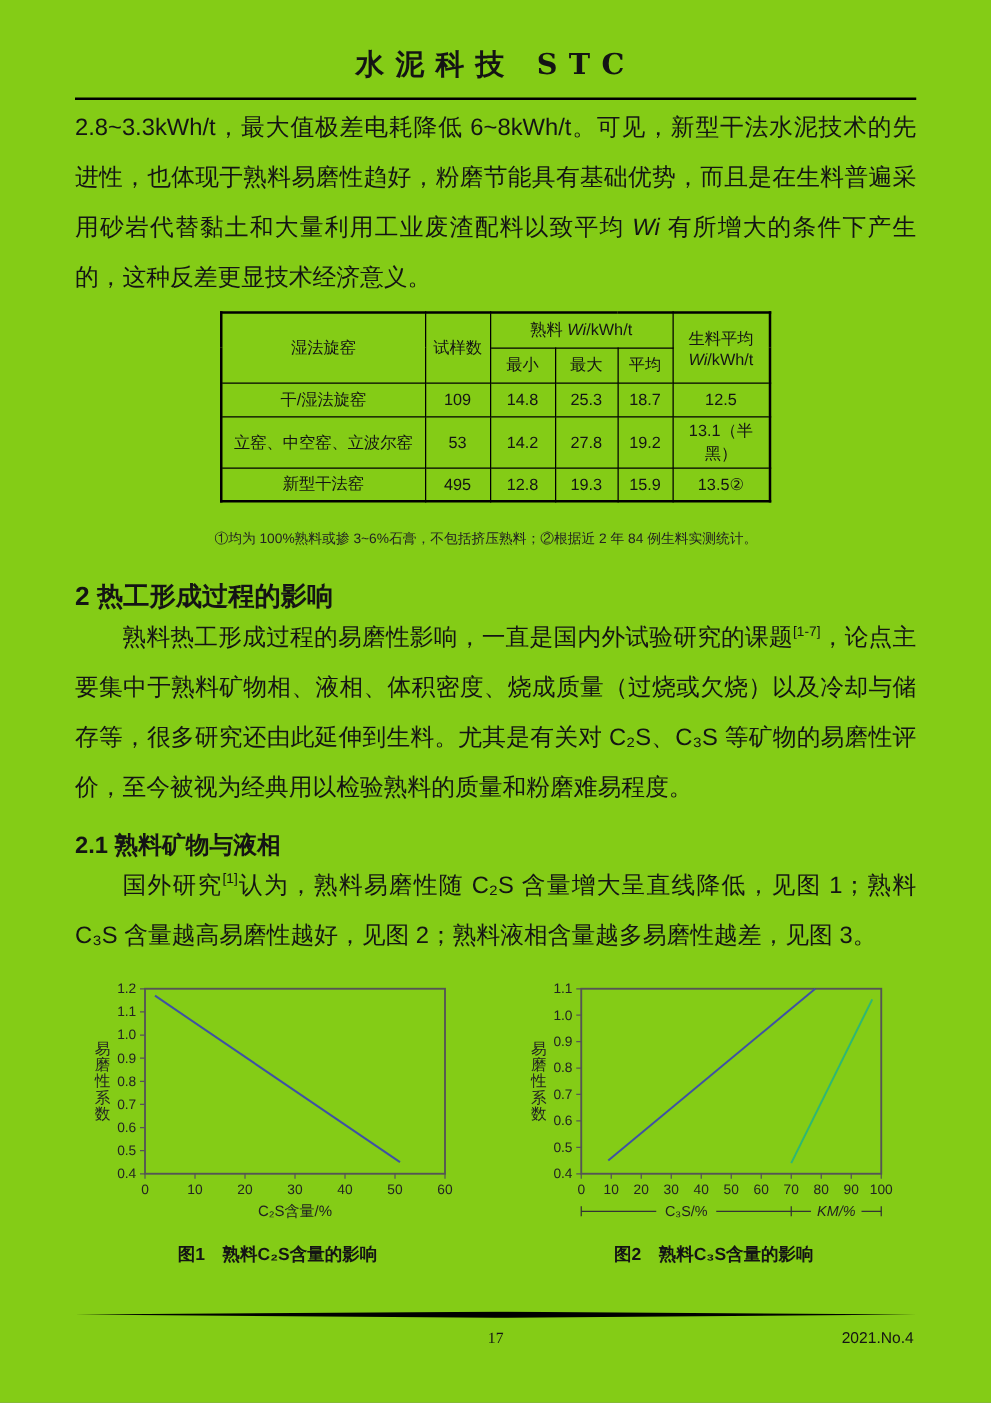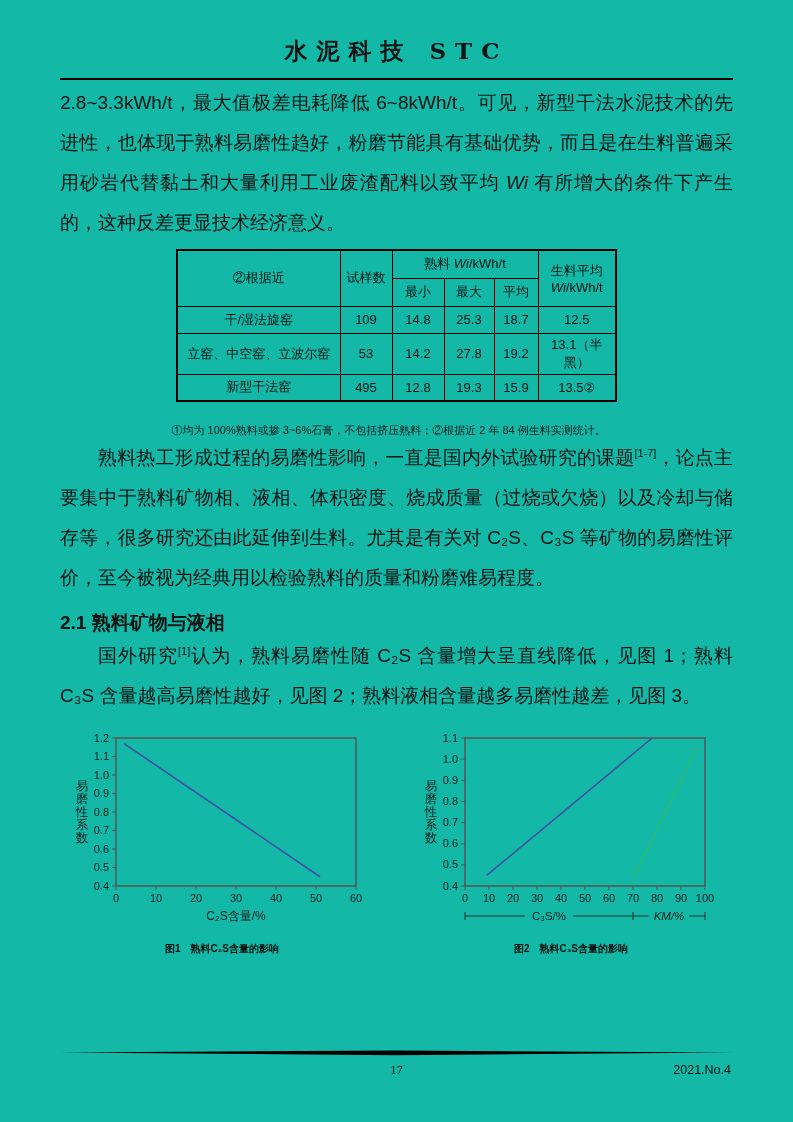--- a/index.html
+++ b/index.html
@@ -1,19 +1,19 @@
 <!DOCTYPE html>
 <html><head>
 <meta charset="utf-8">
 <style>
   * { margin: 0; padding: 0; box-sizing: border-box; }
   body { background: #888; font-family: "Liberation Sans", sans-serif; }
   .page {
     position: relative; width: 793px; height: 1122px; margin: 0 auto;
-    background: #14b8a6; color: #141414; overflow: hidden;
+    background: #84cc16; color: #141414; overflow: hidden;
   }
   .content { padding: 36px 60px 0 60px; }
   .journal-title {
     text-align: center; font-family: "DejaVu Serif", serif;
     font-size: 23px; letter-spacing: 9px; font-weight: 600;
   }
   .top-rule { border-top: 2.5px solid #000; margin-top: 11px; }
   .para { font-size: 19px; line-height: 40px; text-align: justify; }
   .para.first { margin-top: 3px; }
   .indent { text-indent: 2em; }
@@ -24,21 +24,21 @@
   table.data th, table.data td {
     border: 1.2px solid #000; text-align: center; vertical-align: middle;
     font-weight: normal; padding: 2px 4px; height: 27px;
   }
   table.data thead th { height: 28px; margin-left: 15px; }
   .footnote { font-size: 11px; color: #222; width: 450px; margin: 21px auto 0 auto; white-space: nowrap; }
   .h2 { font-size: 21px; font-weight: bold; margin-top: 25px; }
   .h3 { font-size: 19px; font-weight: bold; margin-top: 12px; }
   .charts { display: flex; justify-content: space-between; margin-top: 12px; padding: 0 8px; }
   .chart-block { display: flex; flex-direction: column; align-items: center; }
-  .chart-caption { font-weight: bold; font-size: 10px; margin-top: 12px; }
+  .chart-caption { font-weight: bold; font-size: 14px; margin-top: 12px; }
   .chart-svg text { font-family: "Liberation Sans", sans-serif; }
   .footer { position: absolute; left: 60px; right: 60px; top: 1042px; }
   .footer-row { position: relative; margin-top: 3px; font-size: 12.5px; height: 18px; }
   .page-number { position: absolute; left: 50%; transform: translateX(-50%); font-family: Liberation Serif, serif; }
   .issue-number { position: absolute; right: 2px; text-align: right; }
 </style>
 </head>
 <body>
 
 <div class="page">
@@ -54,21 +54,21 @@
       <colgroup>
         <col style="width:163px">
           <col style="width:52px">
           <col style="width:52px">
         <col style="width:50px">
           <col style="width:44px">
           <col style="width:78px">
       </colgroup>
       <thead>
         <tr>
-          <th rowspan="2">②根据近</th>
+          <th rowspan="2">湿法旋窑</th>
           <th rowspan="2">试样数</th>
           <th colspan="3"><span>熟料 </span><span class="wi">Wi</span><span>/kWh/t</span></th>
           <th rowspan="2"><span>生料平均</span><br><span class="wi">Wi</span><span>/kWh/t</span></th>
         </tr>
         <tr>
           <th>最小</th>
           <th>最大</th>
           <th>平均</th>
         </tr>
       </thead>
@@ -95,20 +95,21 @@
           <td>12.8</td>
           <td>19.3</td>
           <td>15.9</td>
           <td>13.5②</td>
         </tr>
       </tbody>
     </table>
 
     <div class="footnote">①均为 100%熟料或掺 3~6%石膏，不包括挤压熟料；②根据近 2 年 84 例生料实测统计。</div>
 
+    <h2 class="h2">2 热工形成过程的影响</h2>
 
     <p class="para indent"><span>熟料热工形成过程的易磨性影响，一直是国内外试验研究的课题</span><sup>[1-7]</sup><span>，论点主要集中于熟料矿物相、液相、体积密度、烧成质量（过烧或欠烧）以及冷却与储存等，很多研究还由此延伸到生料。尤其是有关对 C₂S、C₃S 等矿物的易磨性评价，至今被视为经典用以检验熟料的质量和粉磨难易程度。</span></p>
 
     <h3 class="h3">2.1 熟料矿物与液相</h3>
 
     <p class="para indent"><span>国外研究</span><sup>[1]</sup><span>认为，熟料易磨性随 C₂S 含量增大呈直线降低，见图 1；熟料 C₃S 含量越高易磨性越好，见图 2；熟料液相含量越多易磨性越差，见图 3。</span></p>
 
     <div class="charts">
       <figure class="chart-block">
         <svg class="chart-svg" width="308" height="202">

